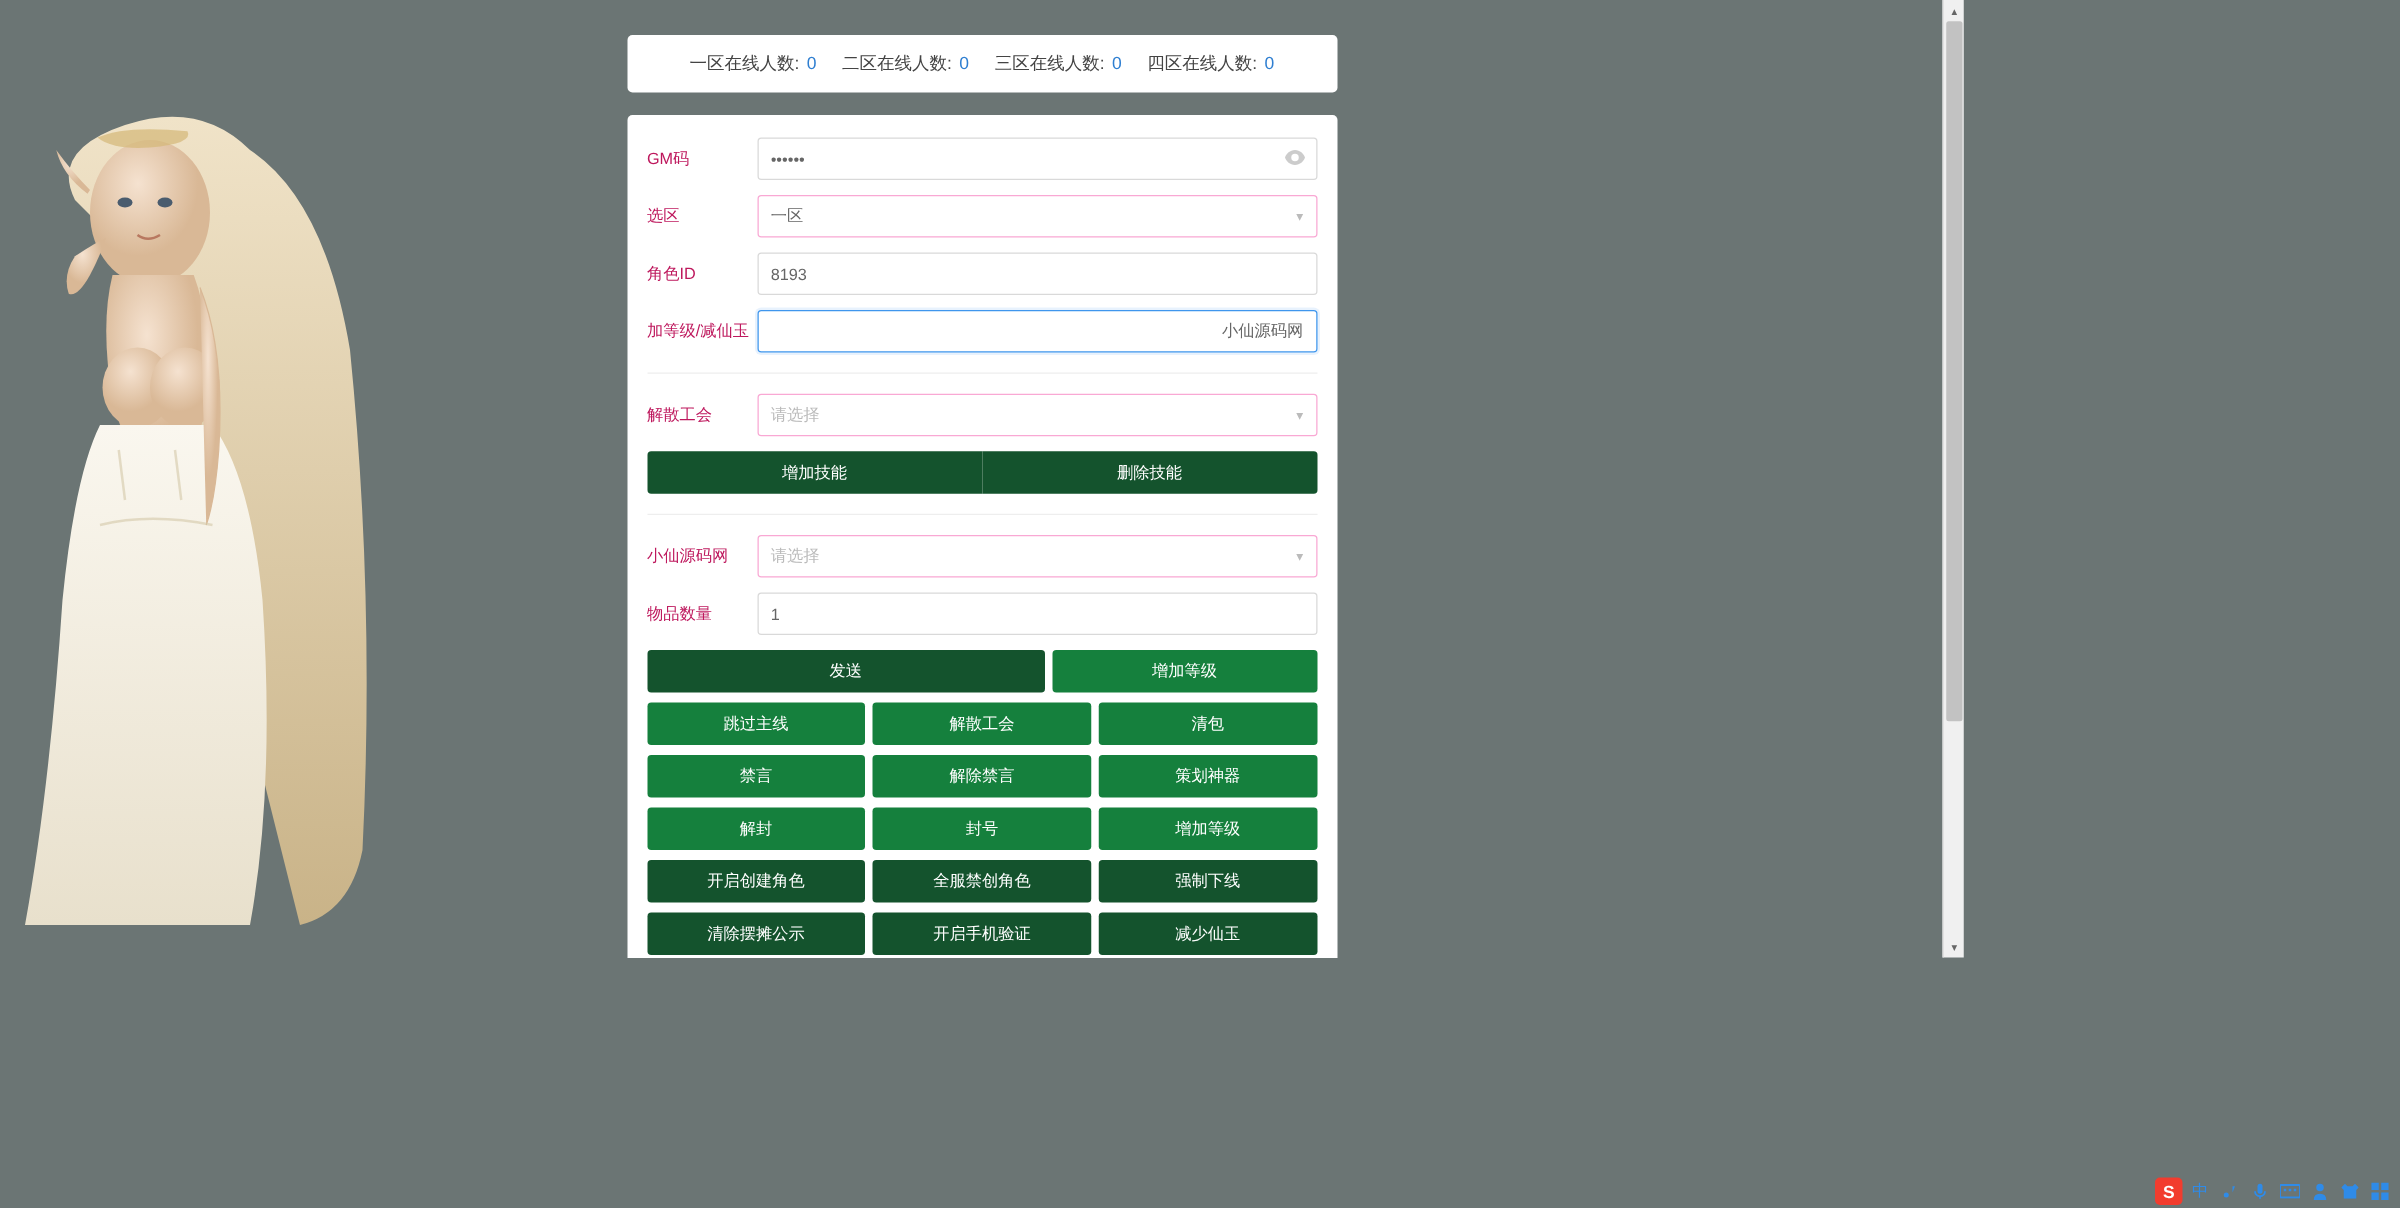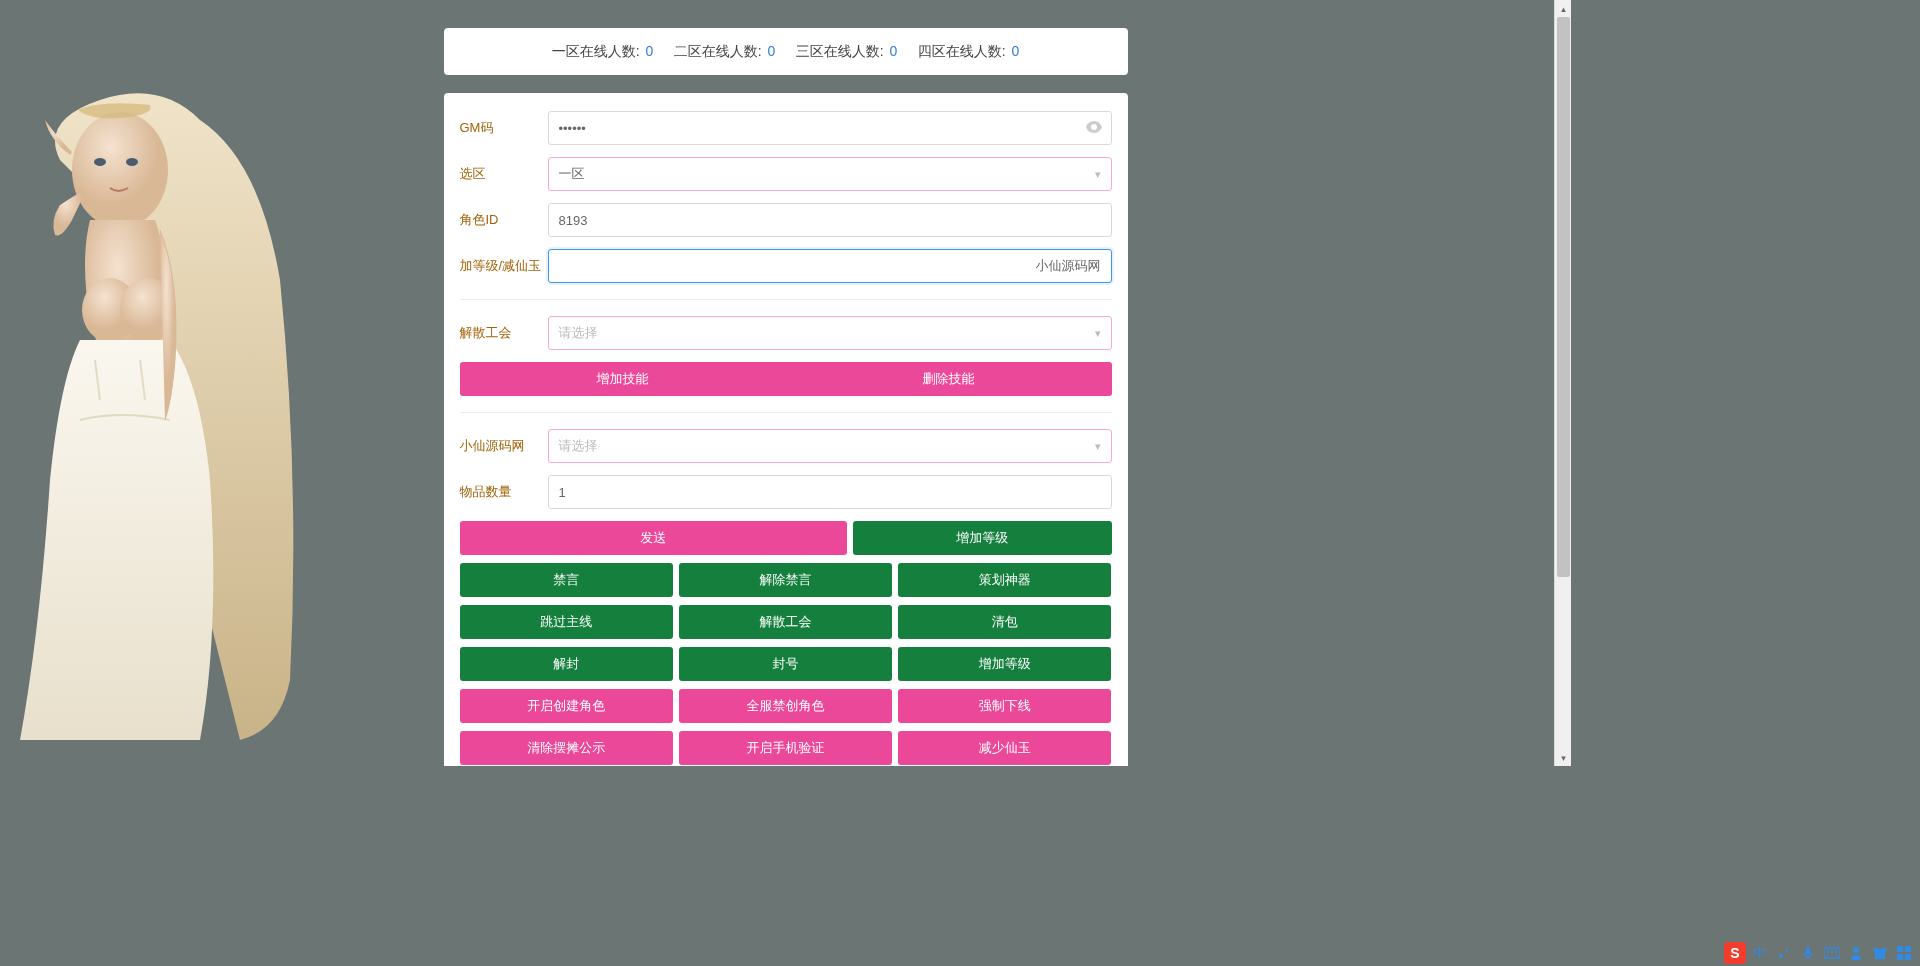--- a/index.html
+++ b/index.html
@@ -22,21 +22,21 @@
   position: absolute;
   left: 0;
   top: 80px;
   width: 320px;
   height: 680px;
   z-index: 1;
 }
 .panel-container {
   position: relative;
   margin: 28px auto 0;
-  width: 684px;
+  width: 568px;
   z-index: 2;
 }
 .status-bar {
   background: #fff;
   border-radius: 4px;
   padding: 14px 0;
   text-align: center;
   margin-bottom: 18px;
 }
 .status-item {
@@ -52,21 +52,21 @@
   padding: 18px 16px 20px;
 }
 .form-row {
   display: flex;
   align-items: center;
   margin-bottom: 12px;
 }
 .form-label {
   width: 88px;
   font-size: 13px;
-  color: #a16207;
+  color: #be185d;
   flex-shrink: 0;
 }
 .form-control {
   flex: 1;
 }
 .input {
   width: 100%;
   height: 34px;
   border: 1px solid #d9d9d9;
   border-radius: 3px;
@@ -119,21 +119,21 @@
   height: 34px;
   border: none;
   border-radius: 3px;
   font-size: 13px;
   color: #fff;
   cursor: pointer;
   display: flex;
   align-items: center;
   justify-content: center;
 }
-.btn-blue { background: #ec4899; }
+.btn-blue { background: #14532d; }
 .btn-orange { background: #15803d; }
 .scrollbar-track {
   position: absolute;
   right: 0;
   top: 0;
   width: 17px;
   height: 766px;
   background: #f0f0f0;
   border-left: 1px solid #dcdcdc;
 }
@@ -312,29 +312,29 @@
           <input class="input" type="text" value="1" style="">
         </div>
       </div>
 
       <div class="btn-row two">
         <button class="btn btn-blue" style="flex:1.5">发送</button>
         <button class="btn btn-orange" style="flex:1">增加等级</button>
       </div>
 
       <div class="btn-row three">
+        <button class="btn btn-orange">跳过主线</button>
+        <button class="btn btn-orange">解散工会</button>
+        <button class="btn btn-orange">清包</button>
+      </div>
+
+      <div class="btn-row three">
         <button class="btn btn-orange">禁言</button>
         <button class="btn btn-orange">解除禁言</button>
         <button class="btn btn-orange">策划神器</button>
-      </div>
-
-      <div class="btn-row three">
-        <button class="btn btn-orange">跳过主线</button>
-        <button class="btn btn-orange">解散工会</button>
-        <button class="btn btn-orange">清包</button>
       </div>
 
       <div class="btn-row three">
         <button class="btn btn-orange">解封</button>
         <button class="btn btn-orange">封号</button>
         <button class="btn btn-orange">增加等级</button>
       </div>
 
       <div class="btn-row three">
         <button class="btn btn-blue">开启创建角色</button>

